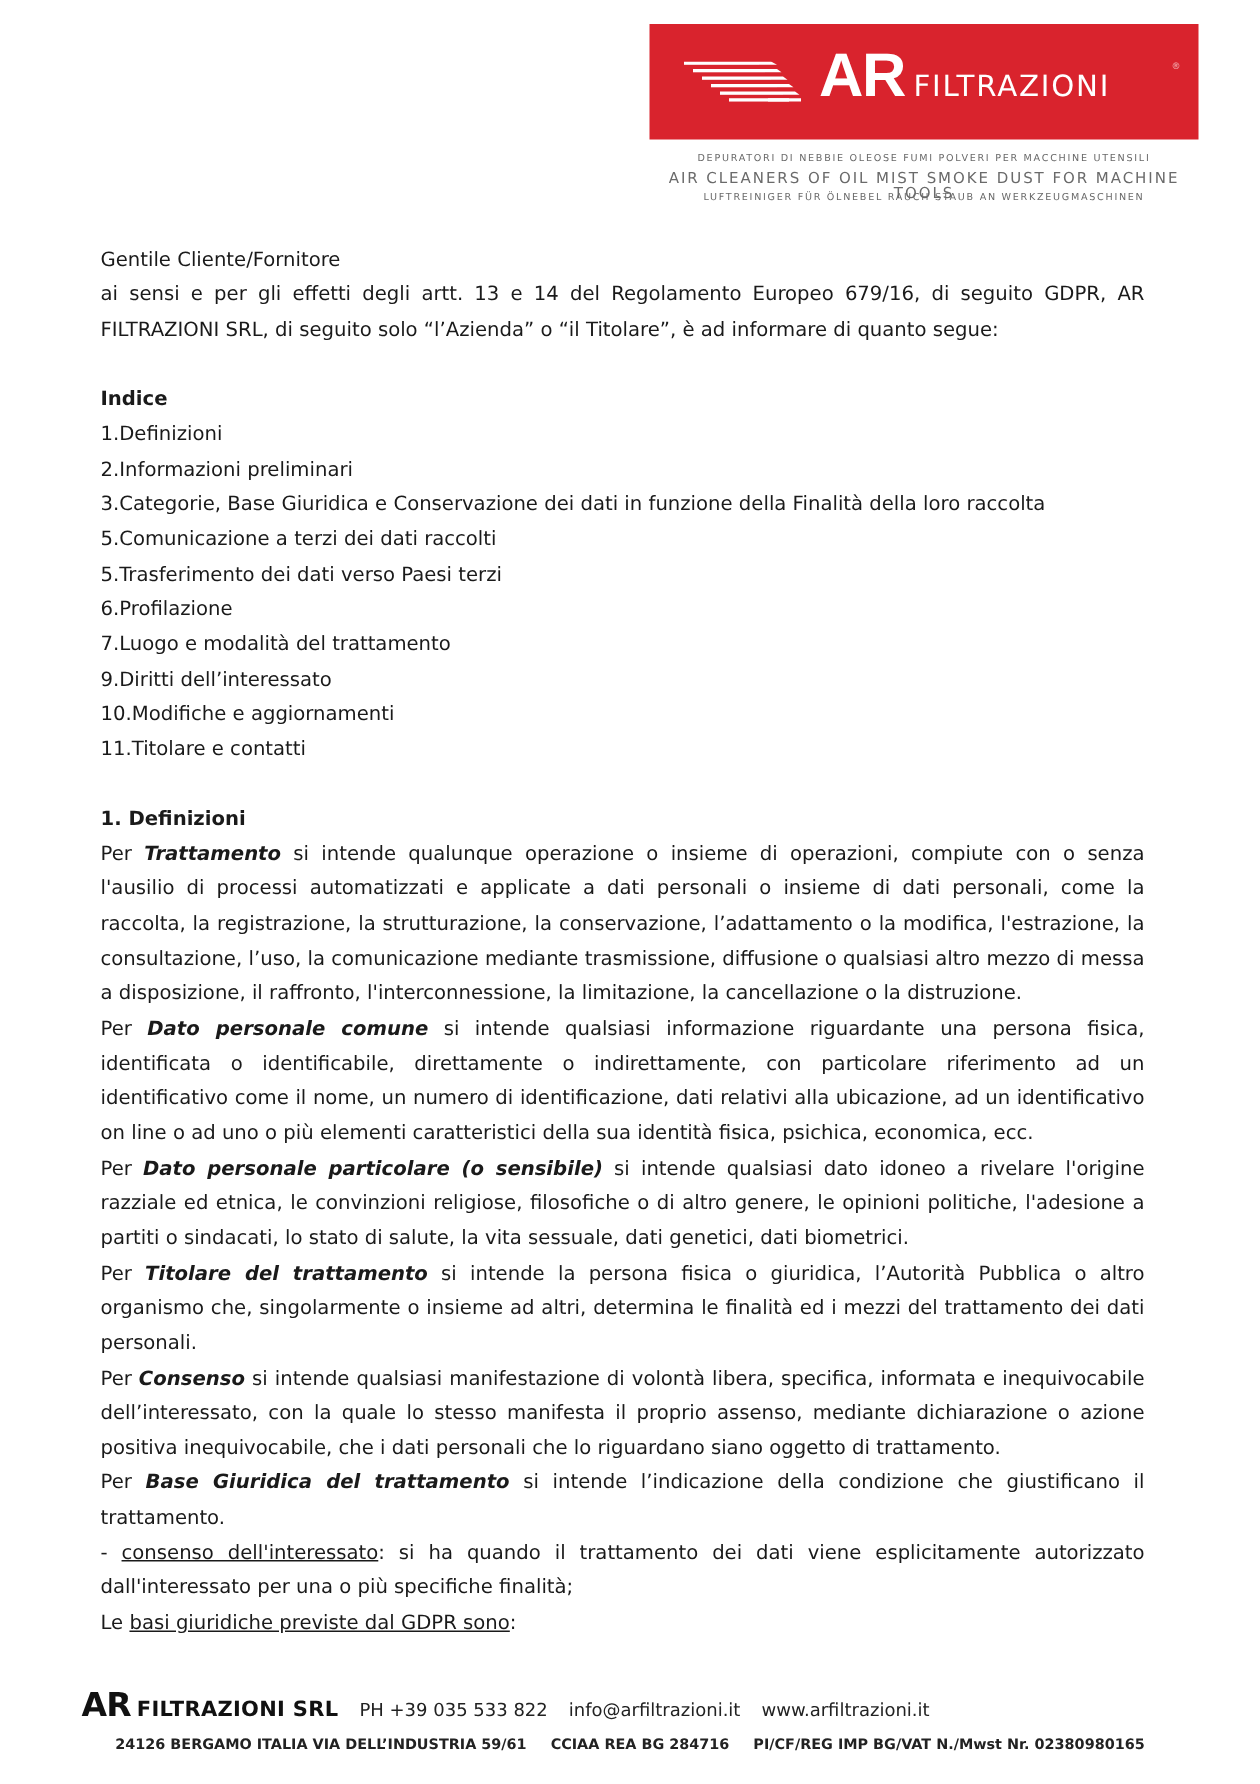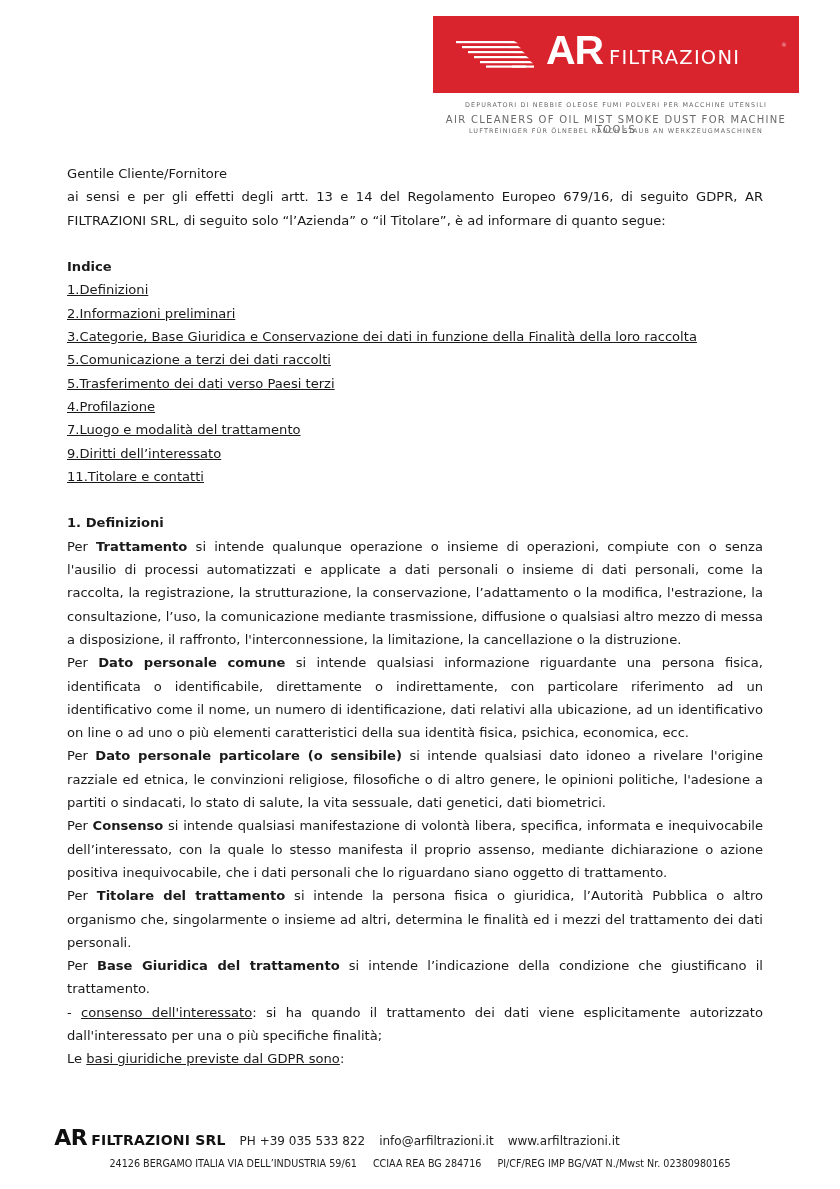--- a/index.html
+++ b/index.html
@@ -36,43 +36,43 @@
   .tag3 { top: 128px; }
 
   
   .content {
     position: absolute; left: 67px; width: 696px; top: 162px;
     font-size: 13.1px; line-height: 23.3px; color: #1a1a1a;
   }
   .content p { margin: 0; text-align: justify; }
   .gap { height: 23.3px; }
   .h { font-weight: bold; }
-  .b { font-weight: bold; }
+  .b { font-weight: bold; font-style: italic; }
   .u { text-decoration: underline; }
-  ol.toc { list-style: none; margin: 0; padding: 0; text-decoration: underline; }
+  ol.toc { list-style: none; margin: 0; padding: 0; }
 
   
   .footer1 {
     position: absolute; left: 0; width: 674px; top: 1127px; text-align: center;
     white-space: nowrap; line-height: 1;
   }
   .f-ar {
     font-family: "DejaVu Sans", sans-serif; font-weight: bold; font-size: 22px;
     color: #111; letter-spacing: -0.5px; vertical-align: baseline;
   }
   .f-filtr {
     font-family: "DejaVu Sans", sans-serif; font-weight: bold; font-size: 14px;
     color: #111; letter-spacing: 0.2px; margin-left: 4px; margin-right: 14px;
   }
   .f-info { font-size: 12px; color: #222; margin-right: 14px; }
   .footer2 {
     position: absolute; left: 0; width: 840px; top: 1159px; text-align: center;
     white-space: nowrap; font-size: 9.6px; color: #222; line-height: 1;
   }
-  .footer2 span { margin: 0 8px; }
+  .footer2 span { margin: 0 8px; font-weight: bold; }
 </style>
 </head>
 <body>
 
 <div class="logo-box">
   <svg class="logo-lines" viewBox="0 0 78 27">
     <g fill="#ffffff">
       <rect x="0" y="0" width="50" height="2.2"></rect>
       <polygon points="50,0 58,0 62,2.2 50,2.2"></polygon>
       <rect x="6" y="5" width="48" height="2.2"></rect>
@@ -100,34 +100,35 @@
   <p>ai sensi e per gli effetti degli artt. 13 e 14 del Regolamento Europeo 679/16, di seguito GDPR, AR FILTRAZIONI SRL, di seguito solo “l’Azienda” o “il Titolare”, è ad informare di quanto segue:</p>
   <div class="gap"></div>
 
   <p class="h">Indice</p>
   <ol class="toc">
     <li>1.Definizioni</li>
     <li>2.Informazioni preliminari</li>
     <li>3.Categorie, Base Giuridica e Conservazione dei dati in funzione della Finalità della loro raccolta</li>
     <li>5.Comunicazione a terzi dei dati raccolti</li>
     <li>5.Trasferimento dei dati verso Paesi terzi</li>
-    <li>4.Profilazione</li>
+    <li>6.Profilazione</li>
     <li>7.Luogo e modalità del trattamento</li>
     <li>9.Diritti dell’interessato</li>
+    <li>10.Modifiche e aggiornamenti</li>
     <li>11.Titolare e contatti</li>
   </ol>
   <div class="gap"></div>
 
   <p class="h">1. Definizioni</p>
 
   <p><span>Per </span><span class="b">Trattamento</span><span> si intende qualunque operazione o insieme di operazioni, compiute con o senza l'ausilio di processi automatizzati e applicate a dati personali o insieme di dati personali, come la raccolta, la registrazione, la strutturazione, la conservazione, l’adattamento o la modifica, l'estrazione, la consultazione, l’uso, la comunicazione mediante trasmissione, diffusione o qualsiasi altro mezzo di messa a disposizione, il raffronto, l'interconnessione, la limitazione, la cancellazione o la distruzione.</span></p>
   <p><span>Per </span><span class="b">Dato personale comune</span><span> si intende qualsiasi informazione riguardante una persona fisica, identificata o identificabile, direttamente o indirettamente, con particolare riferimento ad un identificativo come il nome, un numero di identificazione, dati relativi alla ubicazione, ad un identificativo on line o ad uno o più elementi caratteristici della sua identità fisica, psichica, economica, ecc.</span></p>
   <p><span>Per </span><span class="b">Dato personale particolare (o sensibile)</span><span> si intende qualsiasi dato idoneo a rivelare l'origine razziale ed etnica, le convinzioni religiose, filosofiche o di altro genere, le opinioni politiche, l'adesione a partiti o sindacati, lo stato di salute, la vita sessuale, dati genetici, dati biometrici.</span></p>
+  <p><span>Per </span><span class="b">Titolare del trattamento</span><span> si intende la persona fisica o giuridica, l’Autorità Pubblica o altro organismo che, singolarmente o insieme ad altri, determina le finalità ed i mezzi del trattamento dei dati personali.</span></p>
   <p><span>Per </span><span class="b">Consenso</span><span> si intende qualsiasi manifestazione di volontà libera, specifica, informata e inequivocabile dell’interessato, con la quale lo stesso manifesta il proprio assenso, mediante dichiarazione o azione positiva inequivocabile, che i dati personali che lo riguardano siano oggetto di trattamento.</span></p>
-  <p><span>Per </span><span class="b">Titolare del trattamento</span><span> si intende la persona fisica o giuridica, l’Autorità Pubblica o altro organismo che, singolarmente o insieme ad altri, determina le finalità ed i mezzi del trattamento dei dati personali.</span></p>
   <p><span>Per </span><span class="b">Base Giuridica del trattamento</span><span> si intende l’indicazione della condizione che giustificano il trattamento.</span></p>
 
   <p><span>- </span><span class="u">consenso dell'interessato</span><span>: si ha quando il trattamento dei dati viene esplicitamente autorizzato dall'interessato per una o più specifiche finalità;</span></p>
   <p><span>Le </span><span class="u">basi giuridiche previste dal GDPR sono</span><span>:</span></p>
 </div>
 
 <div class="footer1">
   <span class="f-ar">AR</span><span class="f-filtr">FILTRAZIONI SRL</span><span class="f-info">PH +39 035 533 822</span><span class="f-info">info@arfiltrazioni.it</span><span class="f-info" style="margin-right:0">www.arfiltrazioni.it</span>
 </div>
 <div class="footer2">

